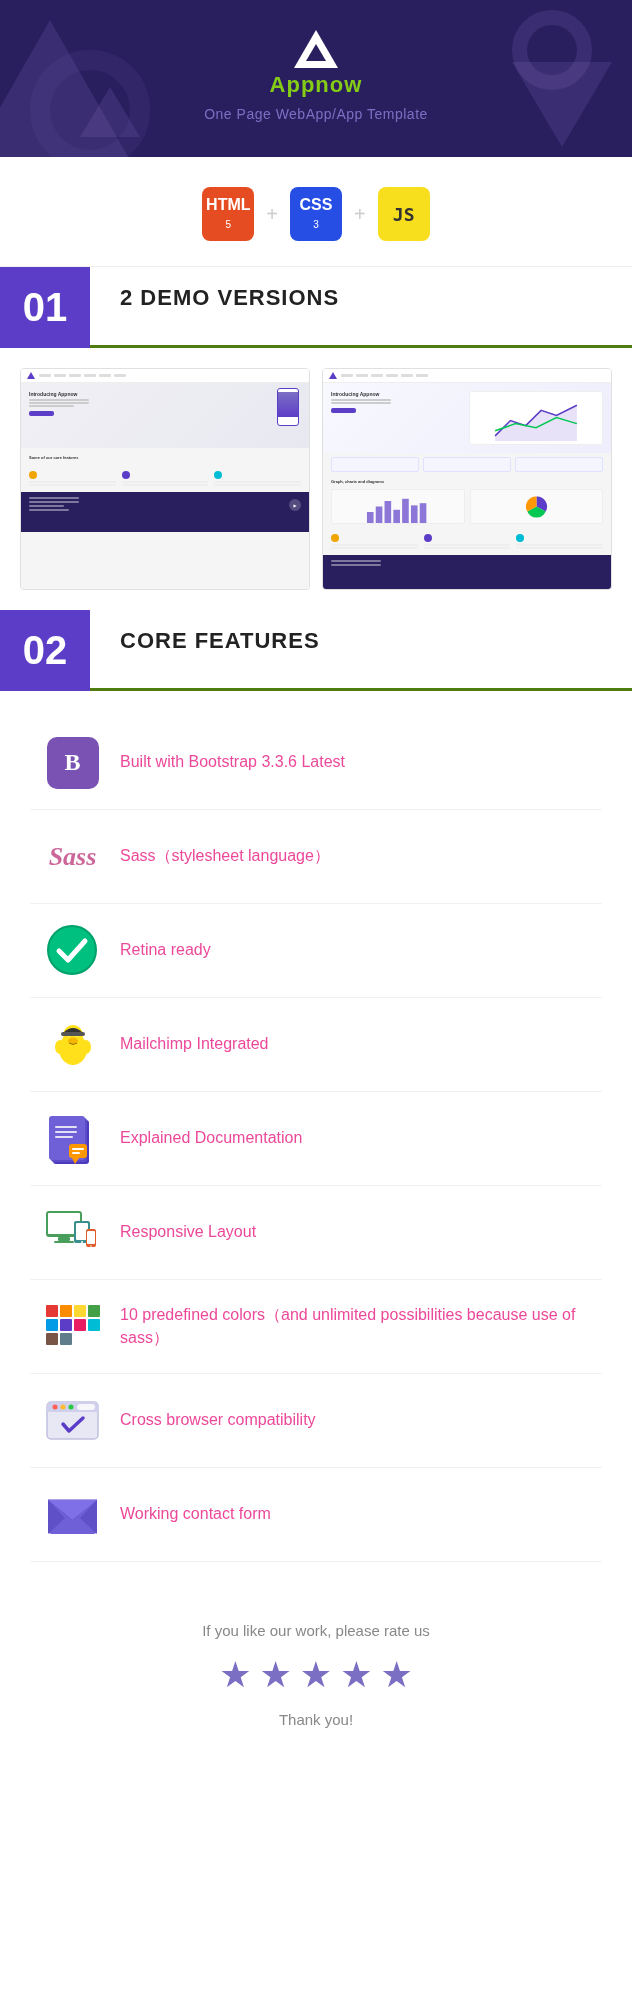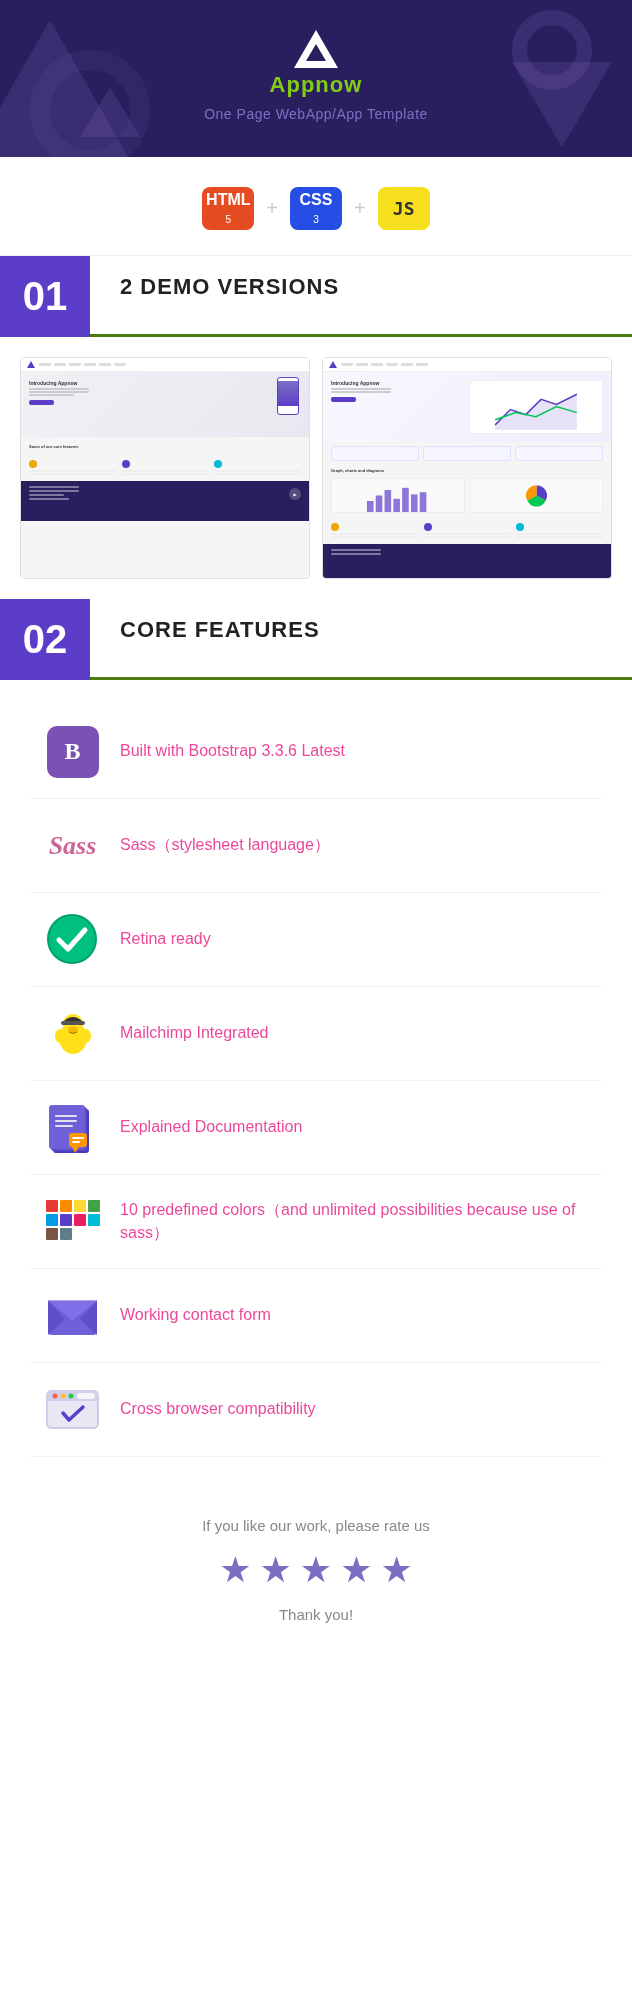--- a/index.html
+++ b/index.html
@@ -71,21 +71,21 @@
       margin-bottom: 22px;
     }
     .tech-badges {
       display: flex;
       align-items: center;
       justify-content: center;
       gap: 12px;
     }
     .badge {
       width: 52px;
-      height: 43px;
+      height: 54px;
       border-radius: 8px;
       display: flex;
       align-items: center;
       justify-content: center;
       font-weight: 900;
       font-size: 16px;
     }
     .badge-html {
       background: #e54c21;
       color: #fff;
@@ -685,20 +685,40 @@
 
         <rect x="22" y="34" width="18" height="14" rx="3" fill="#ff9800"></rect>
         <polygon points="25,48 28,54 32,48" fill="#ff9800"></polygon>
         <rect x="25" y="38" width="12" height="2" rx="1" fill="#fff"></rect>
         <rect x="25" y="42" width="8" height="2" rx="1" fill="#fff"></rect>
       </svg>
     </div>
     <span class="feature-text">Explained Documentation</span>
   </div>
 
+  <div class="feature-item">
+    <div class="feature-icon-wrap">
+      <svg width="58" height="52" viewBox="0 0 58 52">
+
+        <rect x="2" y="4" width="36" height="26" rx="3" fill="#4a9e5c"></rect>
+        <rect x="4" y="6" width="32" height="21" rx="1" fill="#fff"></rect>
+        <rect x="14" y="30" width="12" height="4" rx="1" fill="#4a9e5c"></rect>
+        <rect x="10" y="34" width="20" height="2" rx="1" fill="#4a9e5c"></rect>
+
+        <rect x="30" y="14" width="16" height="22" rx="2" fill="#3a8e8e"></rect>
+        <rect x="32" y="16" width="12" height="17" rx="1" fill="#fff"></rect>
+        <circle cx="38" cy="35" r="1" fill="#fff"></circle>
+
+        <rect x="42" y="22" width="10" height="18" rx="2" fill="#e05c2a"></rect>
+        <rect x="43" y="24" width="8" height="13" rx="1" fill="#fff"></rect>
+        <circle cx="47" cy="39" r="0.8" fill="#fff"></circle>
+      </svg>
+    </div>
+    <span class="feature-text">Responsive Layout</span>
+  </div>
 
   <div class="feature-item">
     <div class="feature-icon-wrap">
       <svg width="58" height="48" viewBox="0 0 58 48">
 
         <rect x="2" y="2" width="12" height="12" rx="1" fill="#e53935"></rect>
         <rect x="16" y="2" width="12" height="12" rx="1" fill="#fb8c00"></rect>
         <rect x="30" y="2" width="12" height="12" rx="1" fill="#fdd835"></rect>
         <rect x="44" y="2" width="12" height="12" rx="1" fill="#43a047"></rect>
         <rect x="2" y="16" width="12" height="12" rx="1" fill="#039be5"></rect>
@@ -709,51 +729,51 @@
         <rect x="16" y="30" width="12" height="12" rx="1" fill="#607d8b"></rect>
       </svg>
     </div>
     <span class="feature-text">10 predefined colors（and unlimited possibilities because use of sass）</span>
   </div>
 
   <div class="feature-item">
     <div class="feature-icon-wrap">
       <svg width="55" height="45" viewBox="0 0 55 45">
 
+        <rect x="2" y="4" width="51" height="37" rx="4" fill="#e8e8f5" stroke="#c0c0e0" stroke-width="1.5"></rect>
+
+        <rect x="2" y="4" width="51" height="10" rx="4" fill="#d0d0ec"></rect>
+        <rect x="2" y="9" width="51" height="5" fill="#d0d0ec"></rect>
+
+        <circle cx="10" cy="9" r="2.5" fill="#ff5f57"></circle>
+        <circle cx="18" cy="9" r="2.5" fill="#ffbd2e"></circle>
+        <circle cx="26" cy="9" r="2.5" fill="#28ca41"></circle>
+
+        <rect x="32" y="6" width="18" height="6" rx="3" fill="#fff" opacity="0.8"></rect>
+
+        <polyline points="18,26 24,33 38,20" fill="none" stroke="#5c3dc7" stroke-width="3.5" stroke-linecap="round" stroke-linejoin="round"></polyline>
+      </svg>
+    </div>
+    <span class="feature-text">Cross browser compatibility</span>
+  </div>
+
+  <div class="feature-item">
+    <div class="feature-icon-wrap">
+      <svg width="55" height="45" viewBox="0 0 55 45">
+
         <rect x="3" y="8" width="49" height="34" rx="4" fill="#7060d8"></rect>
 
         <polygon points="3,8 27.5,28 52,8" fill="none" stroke="#5c4cc7" stroke-width="1"></polygon>
         <polygon points="3,8 27.5,28 52,8" fill="#8070e8"></polygon>
 
         <polygon points="3,42 20,26 3,8" fill="#6050c7"></polygon>
         <polygon points="52,42 35,26 52,8" fill="#6050c7"></polygon>
       </svg>
     </div>
     <span class="feature-text">Working contact form</span>
-  </div>
-
-  <div class="feature-item">
-    <div class="feature-icon-wrap">
-      <svg width="55" height="45" viewBox="0 0 55 45">
-
-        <rect x="2" y="4" width="51" height="37" rx="4" fill="#e8e8f5" stroke="#c0c0e0" stroke-width="1.5"></rect>
-
-        <rect x="2" y="4" width="51" height="10" rx="4" fill="#d0d0ec"></rect>
-        <rect x="2" y="9" width="51" height="5" fill="#d0d0ec"></rect>
-
-        <circle cx="10" cy="9" r="2.5" fill="#ff5f57"></circle>
-        <circle cx="18" cy="9" r="2.5" fill="#ffbd2e"></circle>
-        <circle cx="26" cy="9" r="2.5" fill="#28ca41"></circle>
-
-        <rect x="32" y="6" width="18" height="6" rx="3" fill="#fff" opacity="0.8"></rect>
-
-        <polyline points="18,26 24,33 38,20" fill="none" stroke="#5c3dc7" stroke-width="3.5" stroke-linecap="round" stroke-linejoin="round"></polyline>
-      </svg>
-    </div>
-    <span class="feature-text">Cross browser compatibility</span>
   </div>
 
 </div>
 
 <div class="rating-section">
   <p class="rating-text">If you like our work, please rate us</p>
   <div class="stars">
     <span class="star">★</span>
     <span class="star">★</span>
     <span class="star">★</span>

